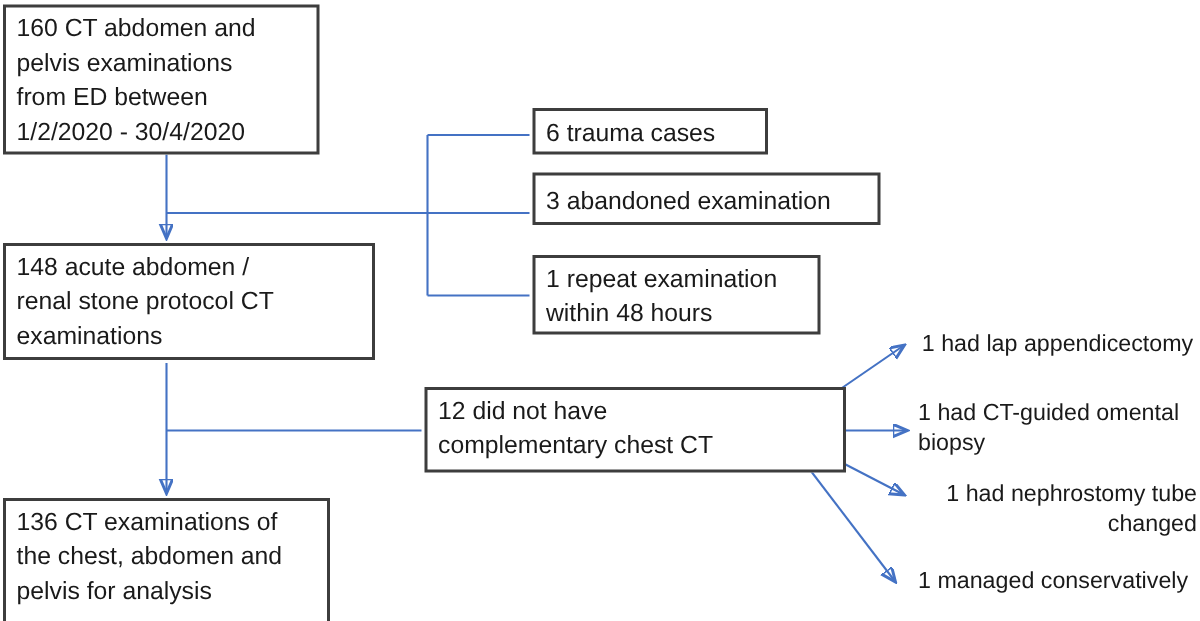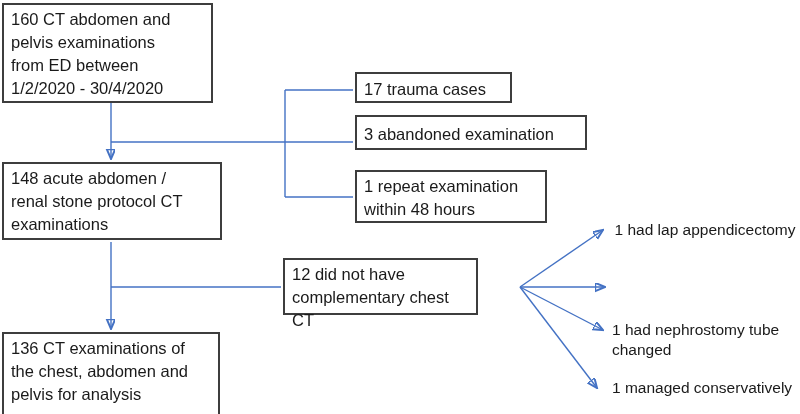--- a/index.html
+++ b/index.html
@@ -43,26 +43,26 @@
     color:var(--text);
     font-size:15.5px;
     line-height:20px;
     white-space:pre-line;
   }
   
   #box-initial   {left:2px;  top:3px;   width:211px; height:100px;}
   #box-trauma    {left:355px;top:72px;  width:157px; height:31px;  line-height:25px;}
   #box-abandoned {left:355px;top:115px; width:232px; height:35px;  line-height:29px;}
   #box-repeat    {left:355px;top:170px; width:192px; height:53px;}
-  #box-protocol  {left:2px;  top:162px; width:220px; height:78px;}
-  #box-no-chest  {left:283px;top:258px; width:195px; height:57px;}
+  #box-protocol  {left:2px;  top:162px; width:248px; height:78px;}
+  #box-no-chest  {left:283px;top:258px; width:281px; height:57px;}
   #box-final     {left:2px;  top:332px; width:218px; height:96px;}
   #outcome-1{left:612px;top:220px;width:186px;text-align:center;}
   #outcome-2{left:612px;top:266px;width:186px;}
-  #outcome-3{left:612px;top:320px;width:186px;}
+  #outcome-3{left:612px;top:320px;width:186px;text-align:right;}
   #outcome-4{left:612px;top:378px;width:186px;}
 </style>
 </head>
 <body>
 
 <div class="canvas">
 
   <svg class="connector-layer" viewBox="0 0 800 414" xmlns="http://www.w3.org/2000/svg">
     <defs>
       <marker id="arrowhead" markerWidth="8" markerHeight="7" refX="7" refY="3" orient="auto">
@@ -85,39 +85,41 @@
     <path d="M520,287 L605,287" marker-end="url(#arrowhead)"></path>
     <path d="M520,287 L603,330" marker-end="url(#arrowhead)"></path>
     <path d="M520,287 L597,388" marker-end="url(#arrowhead)"></path>
   </svg>
 
   <div id="box-initial" class="flow-box">160 CT abdomen and
 pelvis examinations
 from ED between
 1/2/2020 - 30/4/2020</div>
 
-  <div id="box-trauma" class="flow-box">17 trauma cases</div>
+  <div id="box-trauma" class="flow-box">6 trauma cases</div>
 
   <div id="box-abandoned" class="flow-box">3 abandoned examination</div>
 
   <div id="box-repeat" class="flow-box">1 repeat examination
 within 48 hours</div>
 
   <div id="box-protocol" class="flow-box">148 acute abdomen /
 renal stone protocol CT
 examinations</div>
 
   <div id="box-no-chest" class="flow-box">12 did not have
 complementary chest CT</div>
 
   <div id="box-final" class="flow-box">136 CT examinations of
 the chest, abdomen and
 pelvis for analysis</div>
 
   <div id="outcome-1" class="annotation">1 had lap appendicectomy</div>
 
+  <div id="outcome-2" class="annotation">1 had CT-guided omental
+biopsy</div>
 
   <div id="outcome-3" class="annotation">1 had nephrostomy tube
 changed</div>
 
   <div id="outcome-4" class="annotation">1 managed conservatively</div>
 
 </div>
 
 </body></html>

